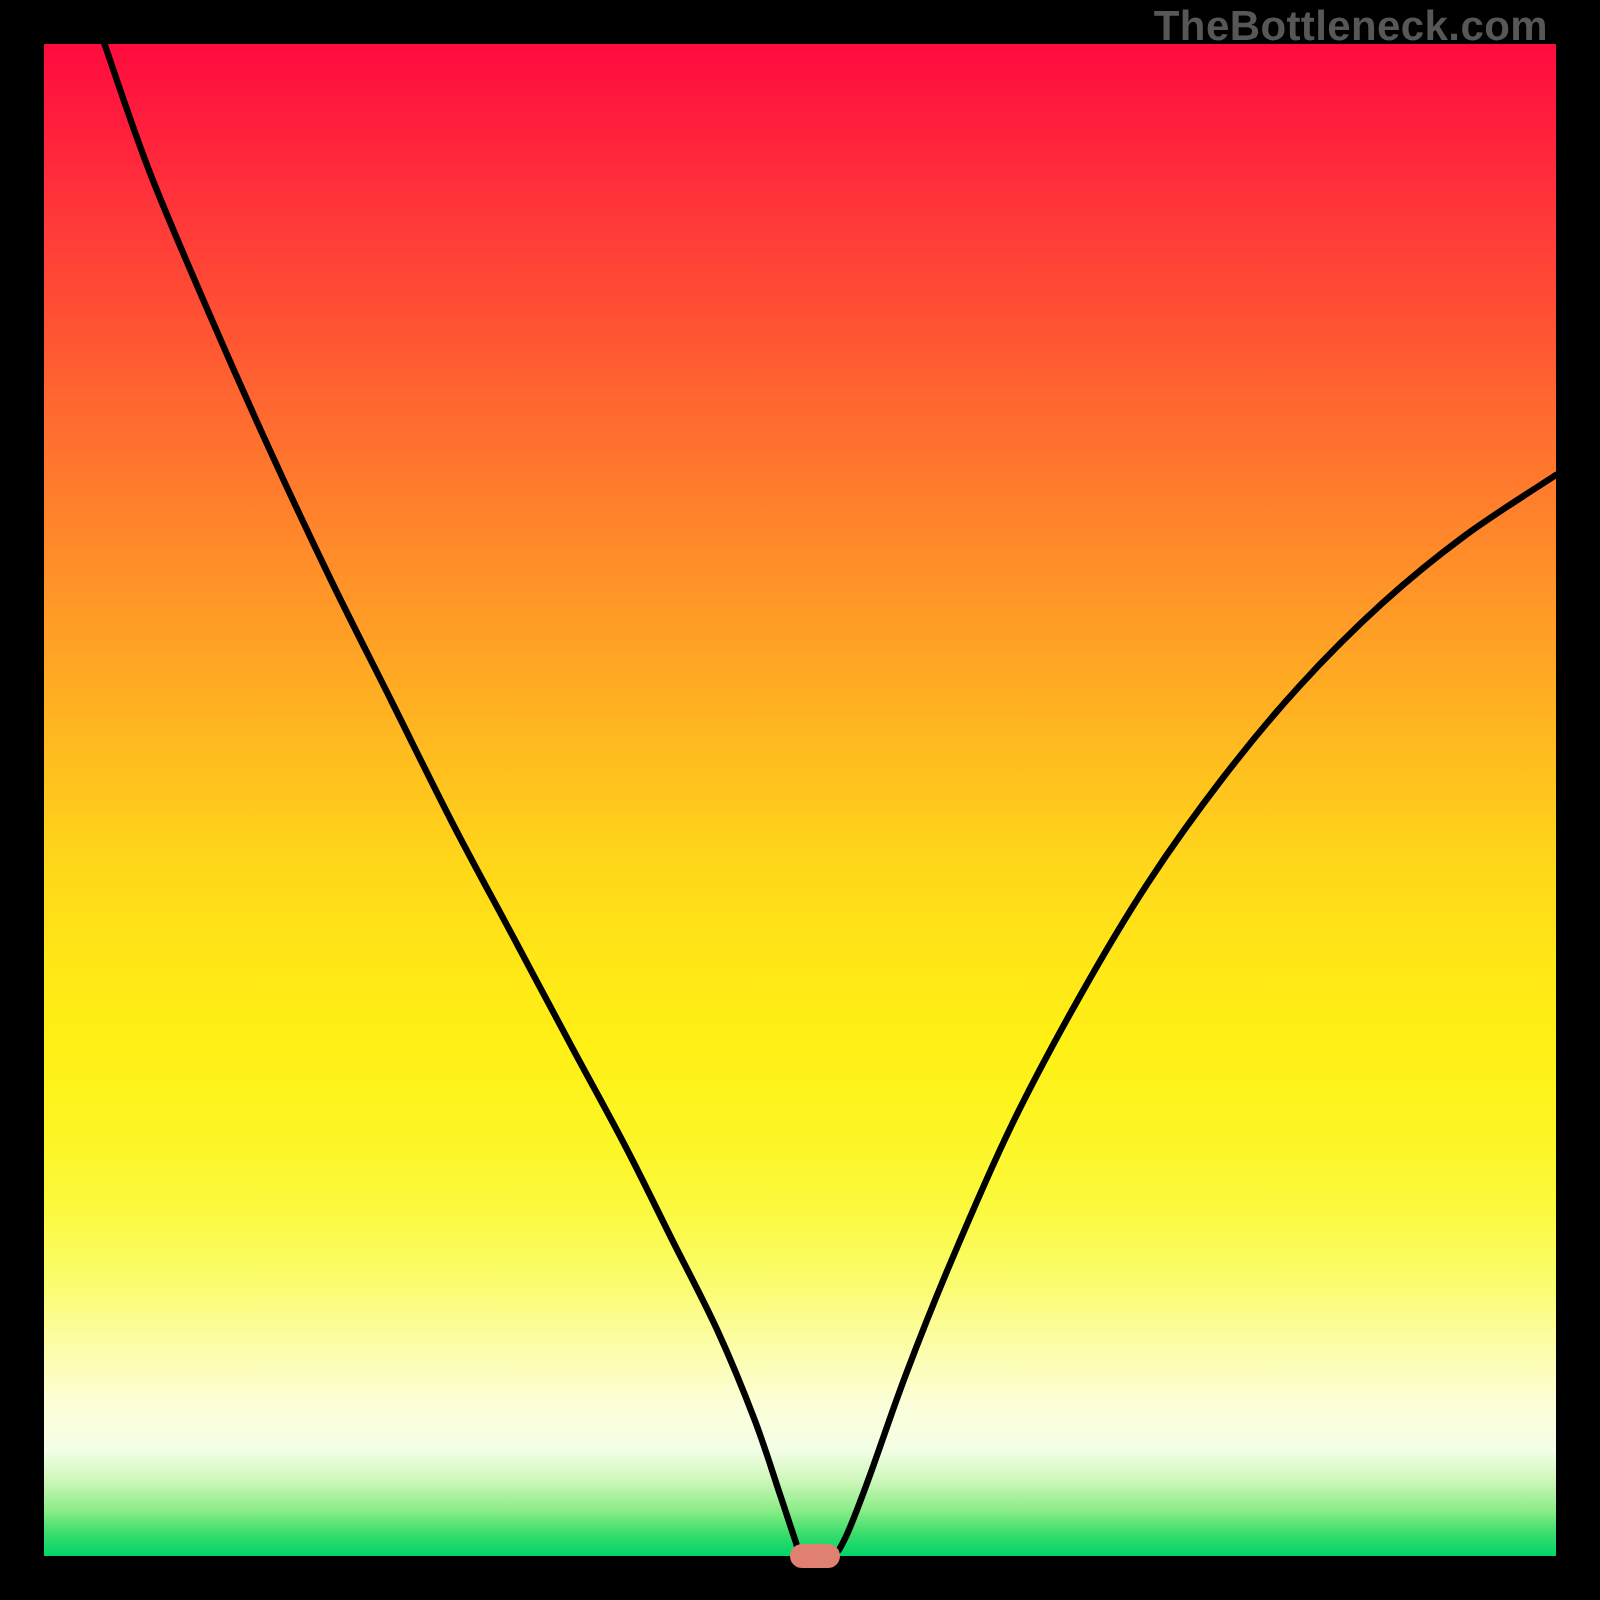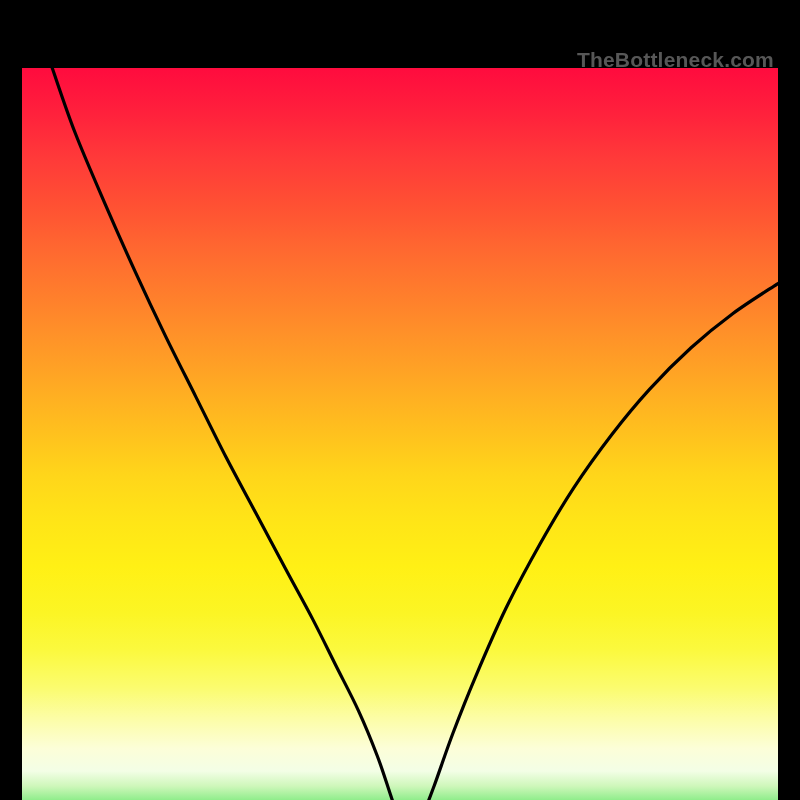--- a/index.html
+++ b/index.html
@@ -2,21 +2,20 @@
 <html><head>
 <meta charset="utf-8">
 <style>
   * { margin: 0; padding: 0; box-sizing: border-box; }
   html, body { width: 800px; height: 800px; overflow: hidden; background: #000; }
   .frame {
     position: relative;
     width: 800px;
     height: 561px;
     background: #000;
-    margin-top: 46px;
   }
   .plot {
     position: absolute;
     left: 22px;
     top: 22px;
     width: 756px;
     height: 756px;
     background: linear-gradient(to bottom,
       #ff0b3e 0%,
       #ff213c 6%,

